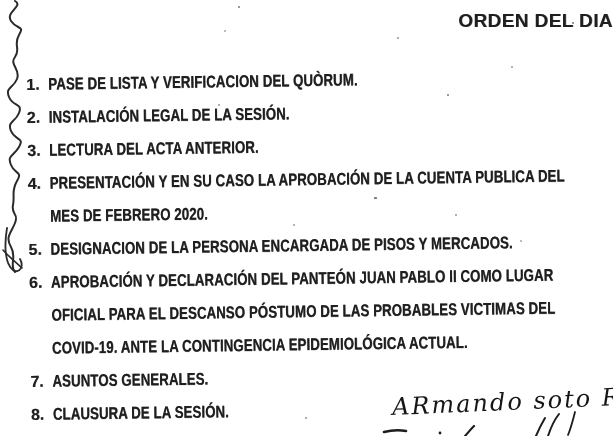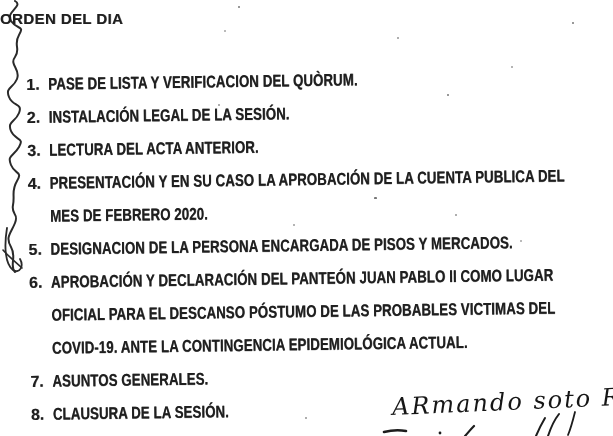--- a/index.html
+++ b/index.html
@@ -22,26 +22,27 @@
   .page {
     position: absolute;
     inset: 0;
   }
   
   .doc-title {
     position: absolute;
     top: 10px;
     left: 0;
     right: 0;
-    text-align: left;
-    font-size: 15px;
+    text-align: right;
+    font-size: 19px;
     font-weight: 700;
     letter-spacing: 0.4px;
     color: var(--ink);
     text-shadow: 0.5px 0 0 rgba(25,25,25,0.55);
+    padding-left: 8px;
   }
   
   .agenda {
     position: absolute;
     top: 68px;
     left: 26px;
     right: 4px;
     transform: rotate(-0.8deg);
     transform-origin: 0 0;
   }

